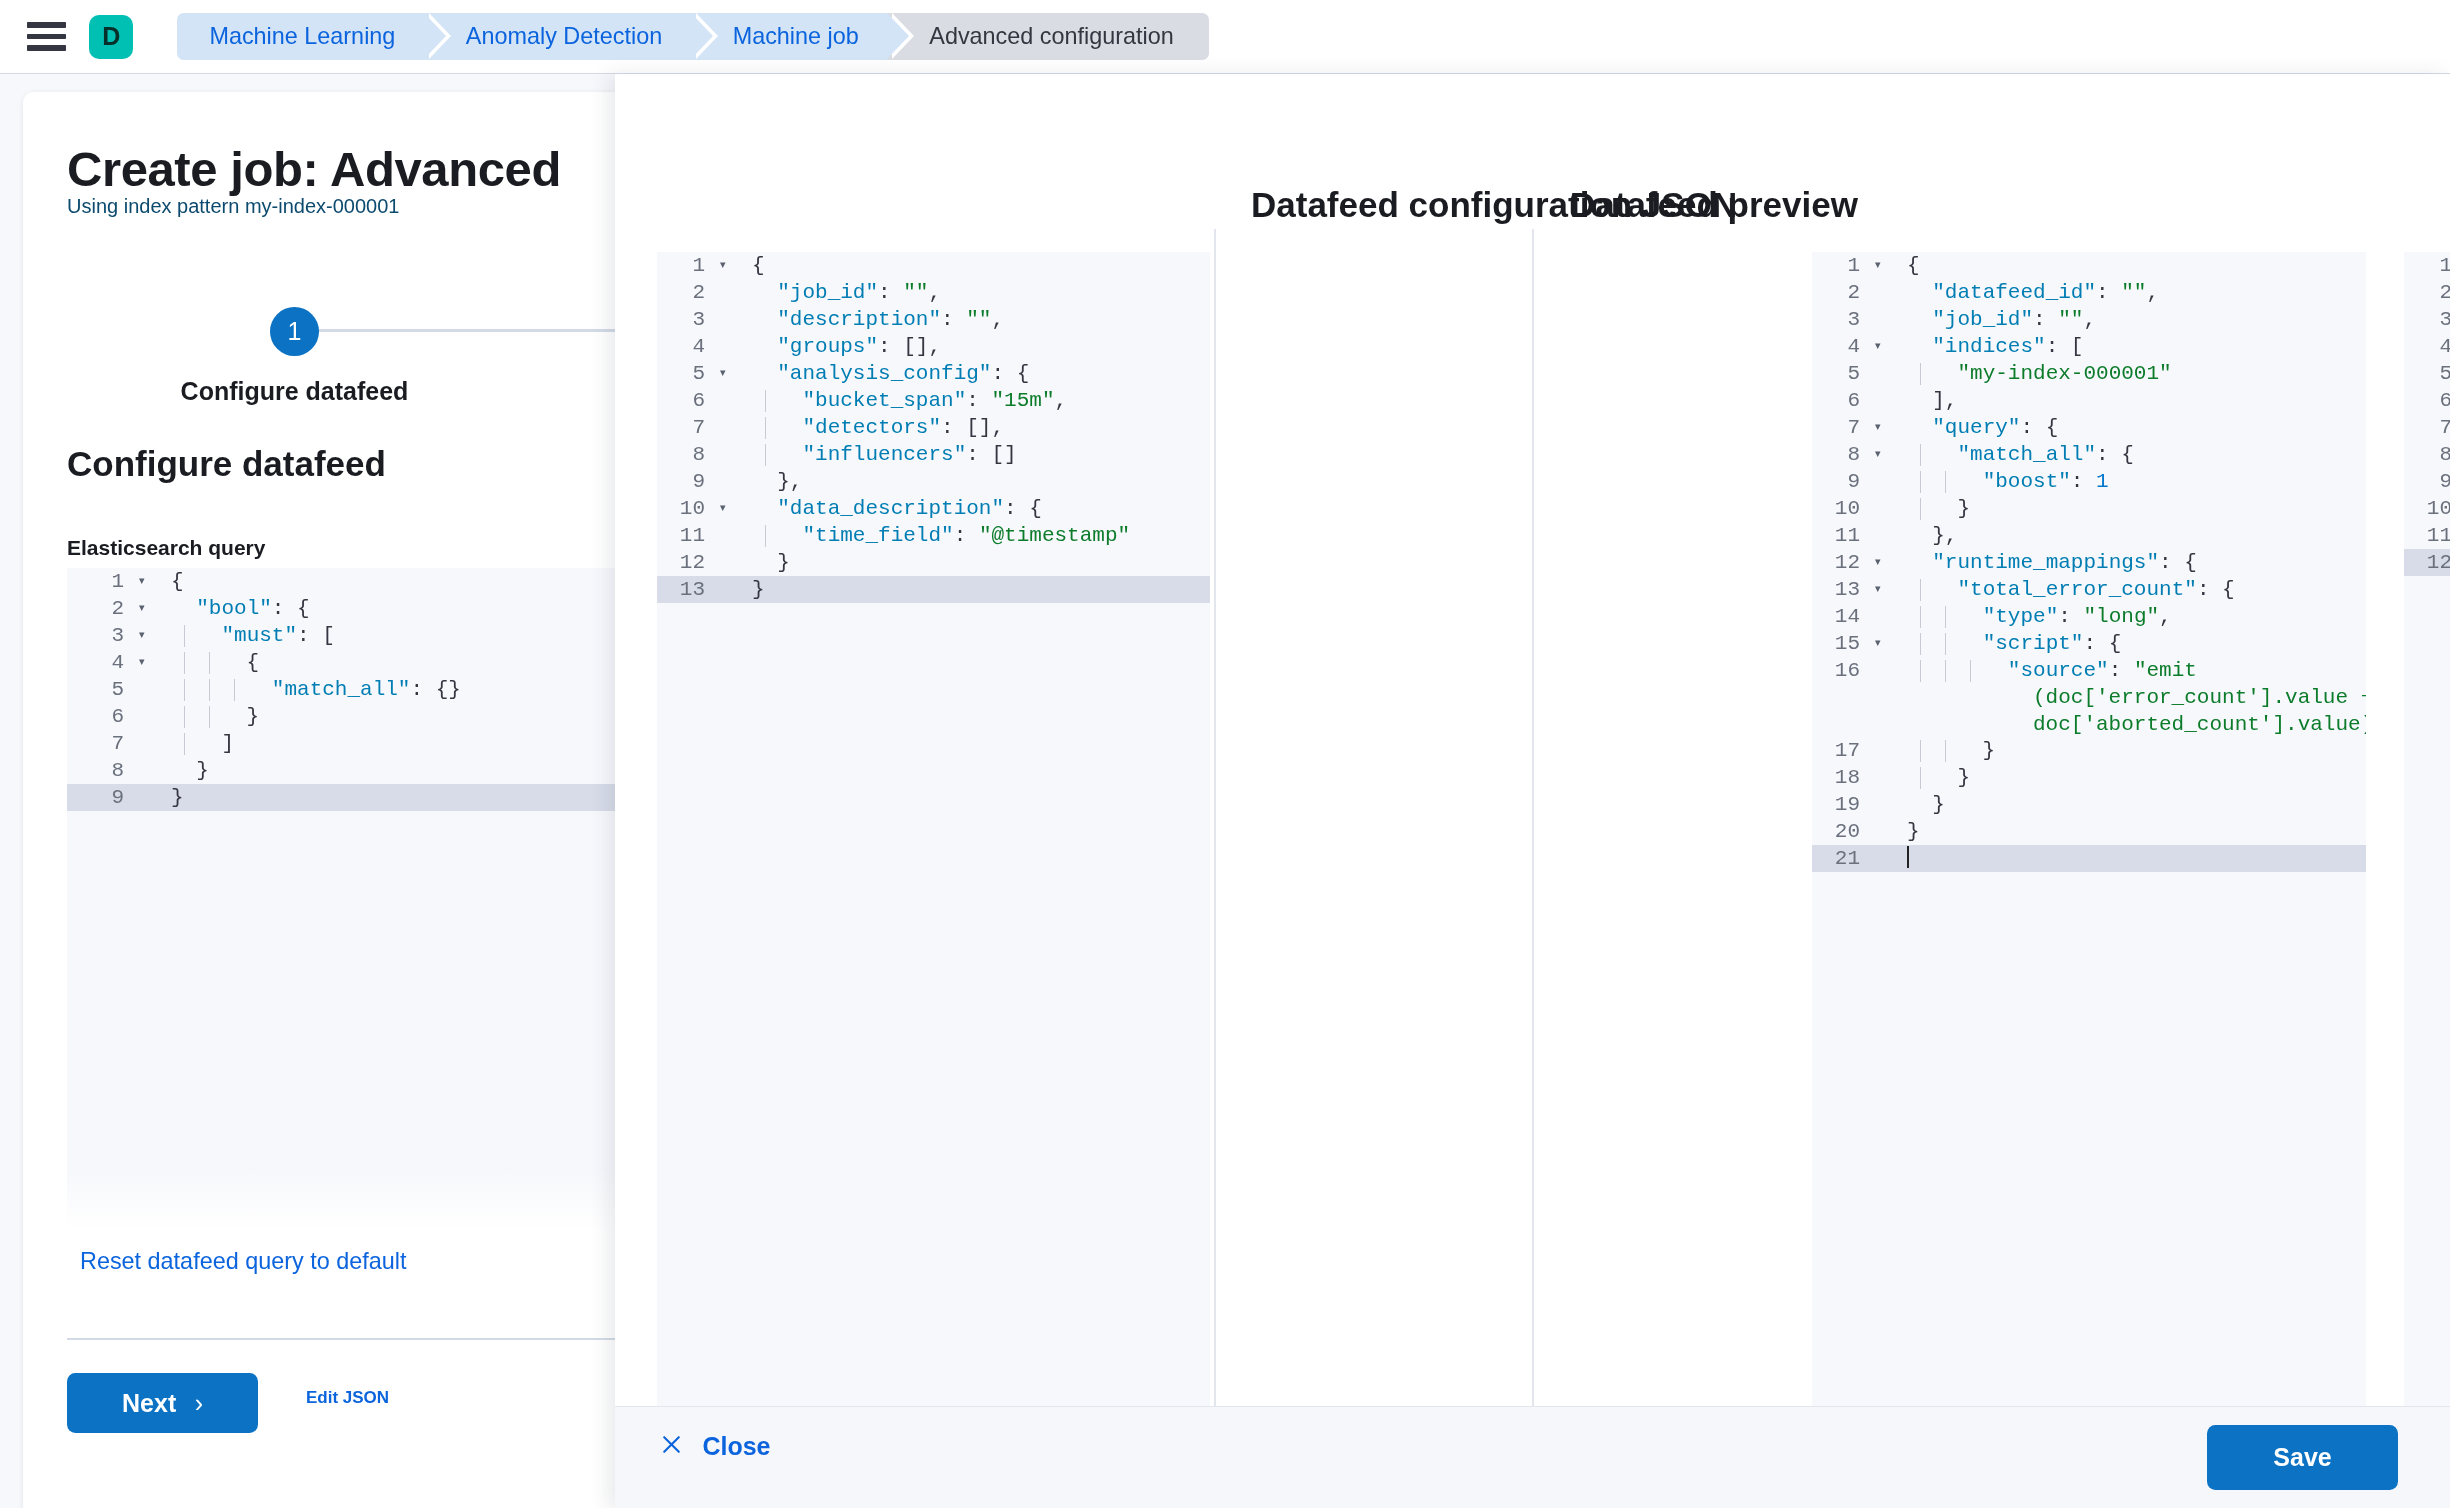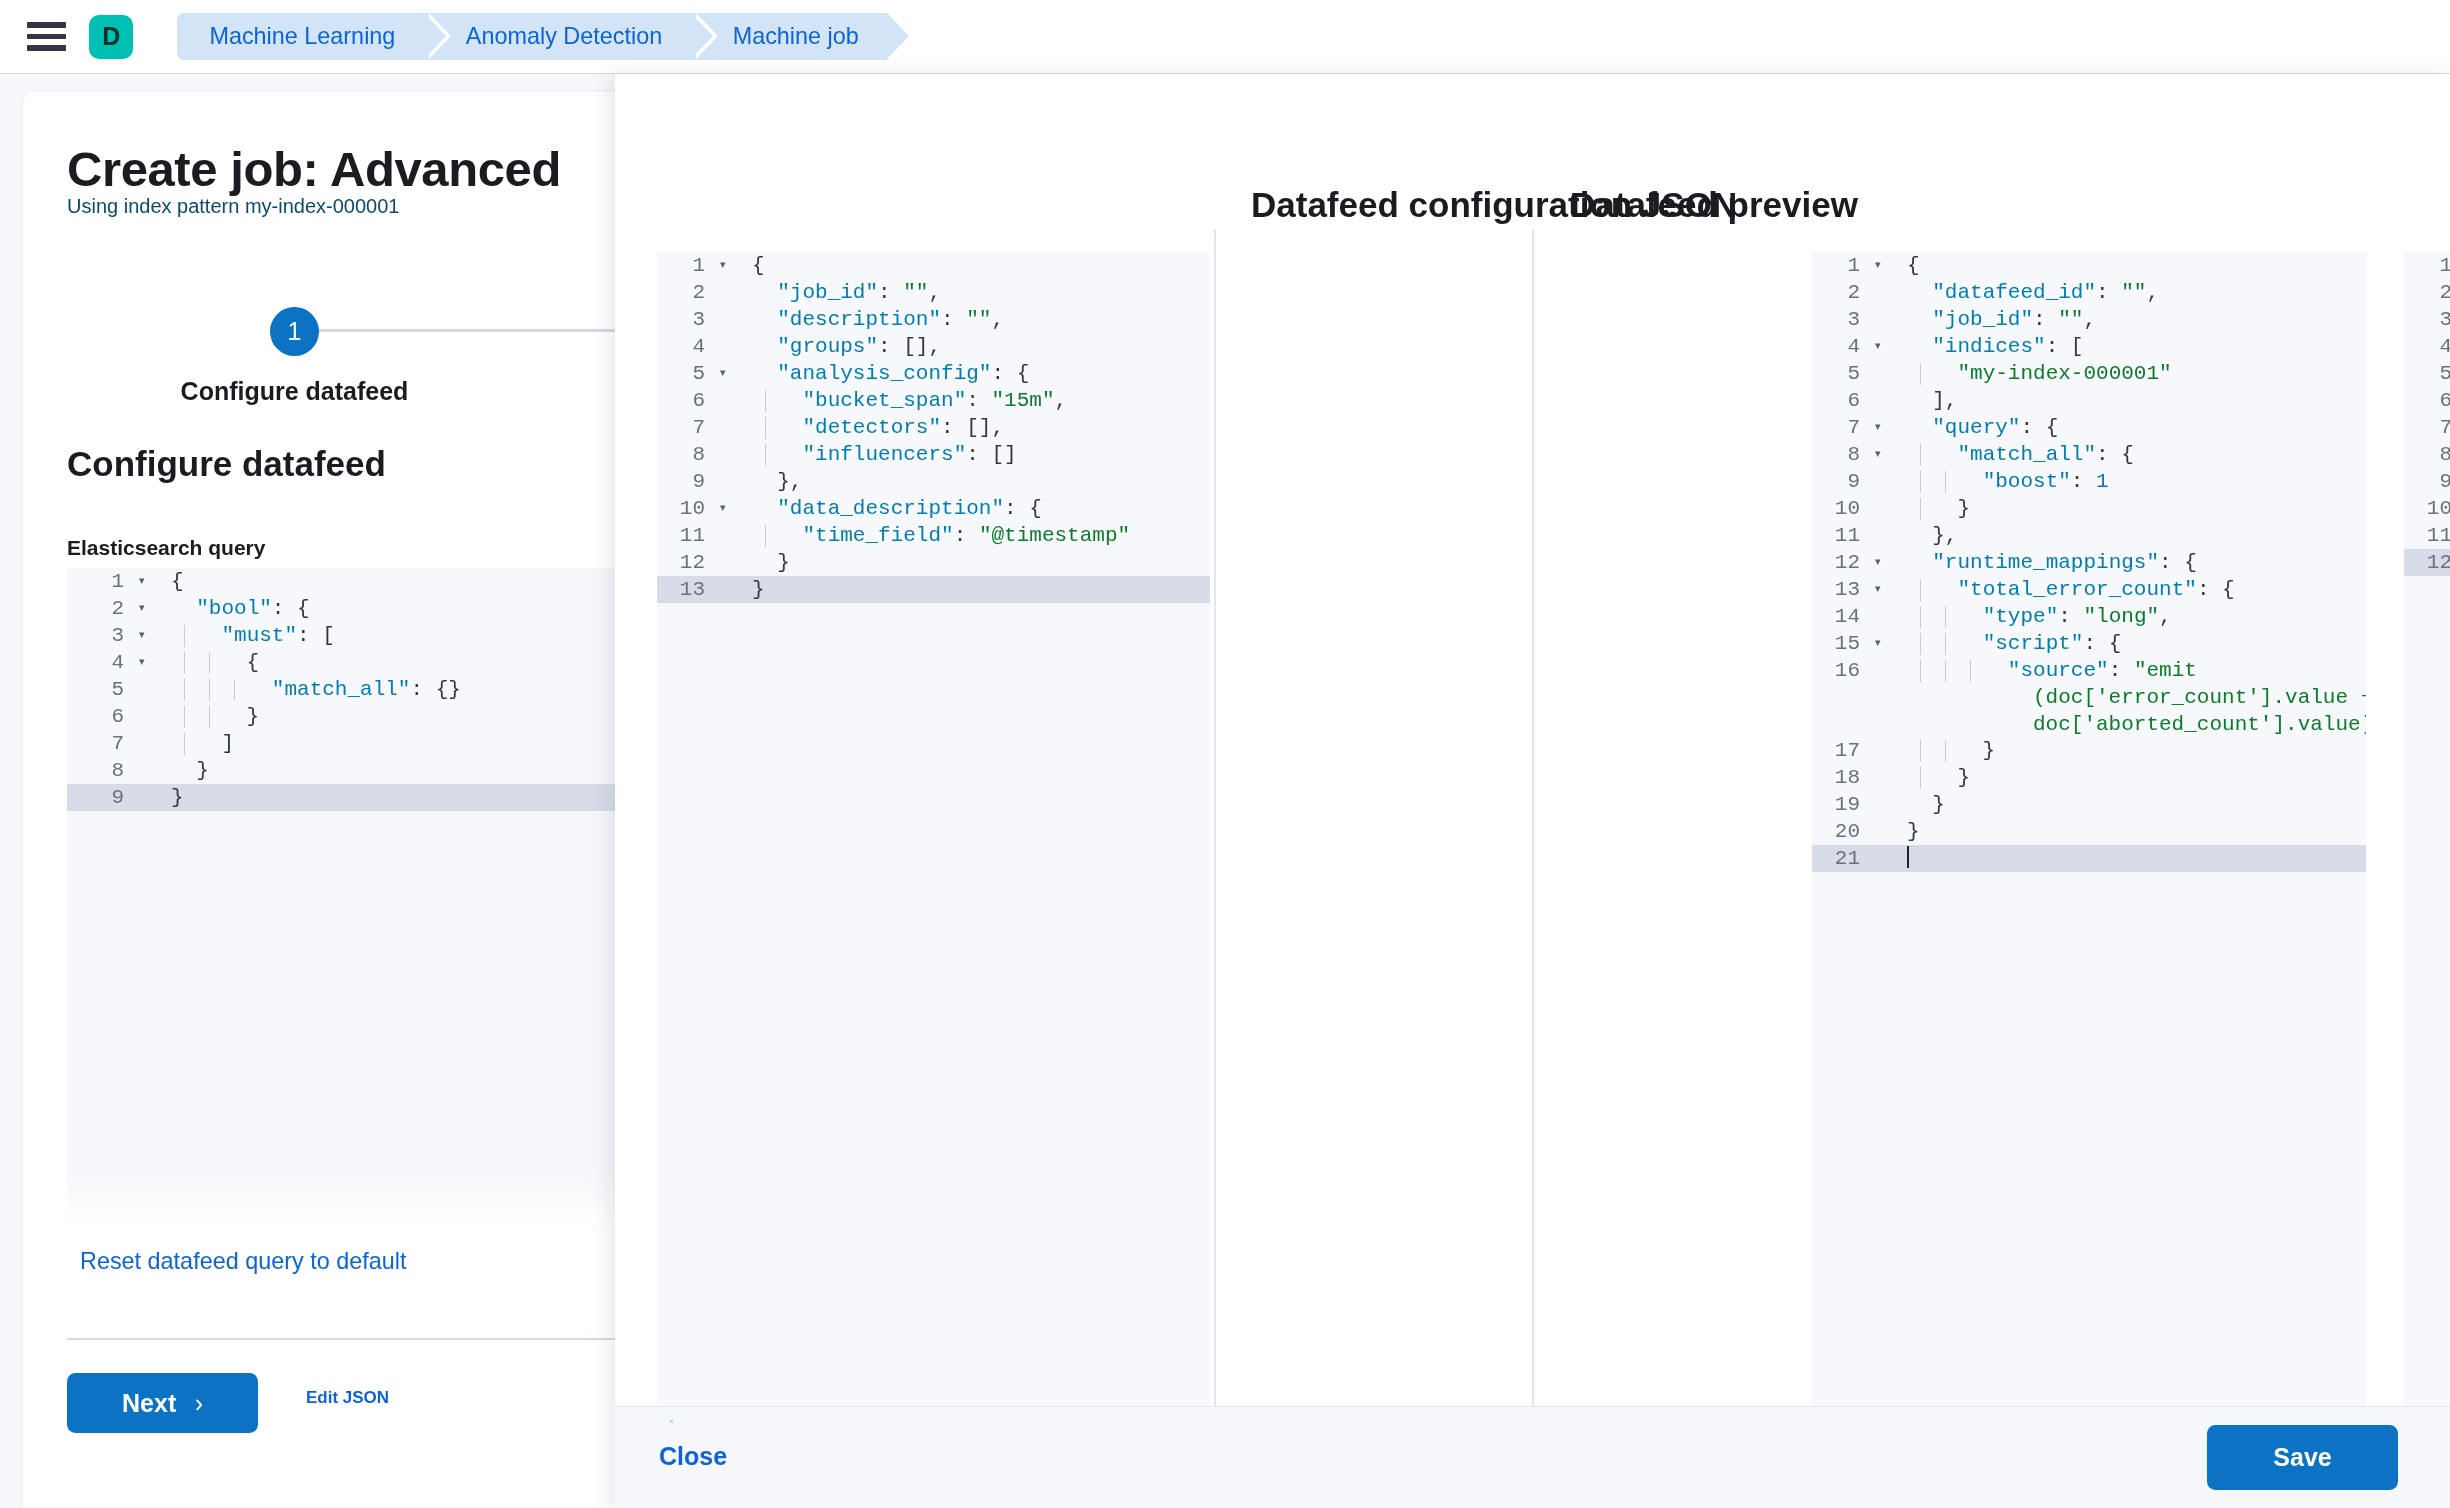--- a/index.html
+++ b/index.html
@@ -170,23 +170,23 @@
     position:absolute;font-size:35px;font-weight:700;color:#1a1c21;white-space:nowrap;
   }
   .divider-v{
     position:absolute;top:155px;bottom:102px;width:1.7px;background:#E3E6ED;
   }
   .footer{
     position:absolute;left:0;bottom:0;width:1835px;height:102px;
     background:#F5F7FB;border-top:1.7px solid #E3E6ED;
   }
   .btn-close{
-    position:absolute;left:44px;top:12px;height:52px;
+    position:absolute;left:44px;top:25px;height:52px;
     display:flex;align-items:flex-start;gap:18.4px;
-    color:#0B64DD;font-size:25px;font-weight:700;cursor:pointer;flex-direction:column;
+    color:#0B64DD;font-size:25px;font-weight:700;cursor:pointer;
   }
   .btn-save{
     position:absolute;right:52px;top:18.4px;width:191px;height:65px;
     background:#0B72C4;border-radius:8.4px;color:#fff;
     display:flex;align-items:center;justify-content:center;
     font-size:25px;font-weight:700;cursor:pointer;
   }
   .fade{
     position:absolute;left:0;right:0;bottom:0;height:59px;
     background:linear-gradient(to bottom,rgba(247,248,252,0),#FFFFFF);
@@ -205,20 +205,23 @@
   <div class="avatar">D</div>
   <div class="crumbs">
     <div class="crumb">
       <span>Machine Learning</span>
     </div>
     <div class="crumb">
       <span>Anomaly Detection</span>
     </div>
     <div class="crumb">
       <span>Machine job</span>
+    </div>
+    <div class="crumb last">
+      <span>Advanced configuration</span>
     </div>
   </div>
 </div>
 
 <div class="page-bg"></div>
 
 <div class="page-card"></div>
 
 <div class="page-title">Create job: Advanced</div>
 <div class="page-sub">Using index pattern my-index-000001</div>

